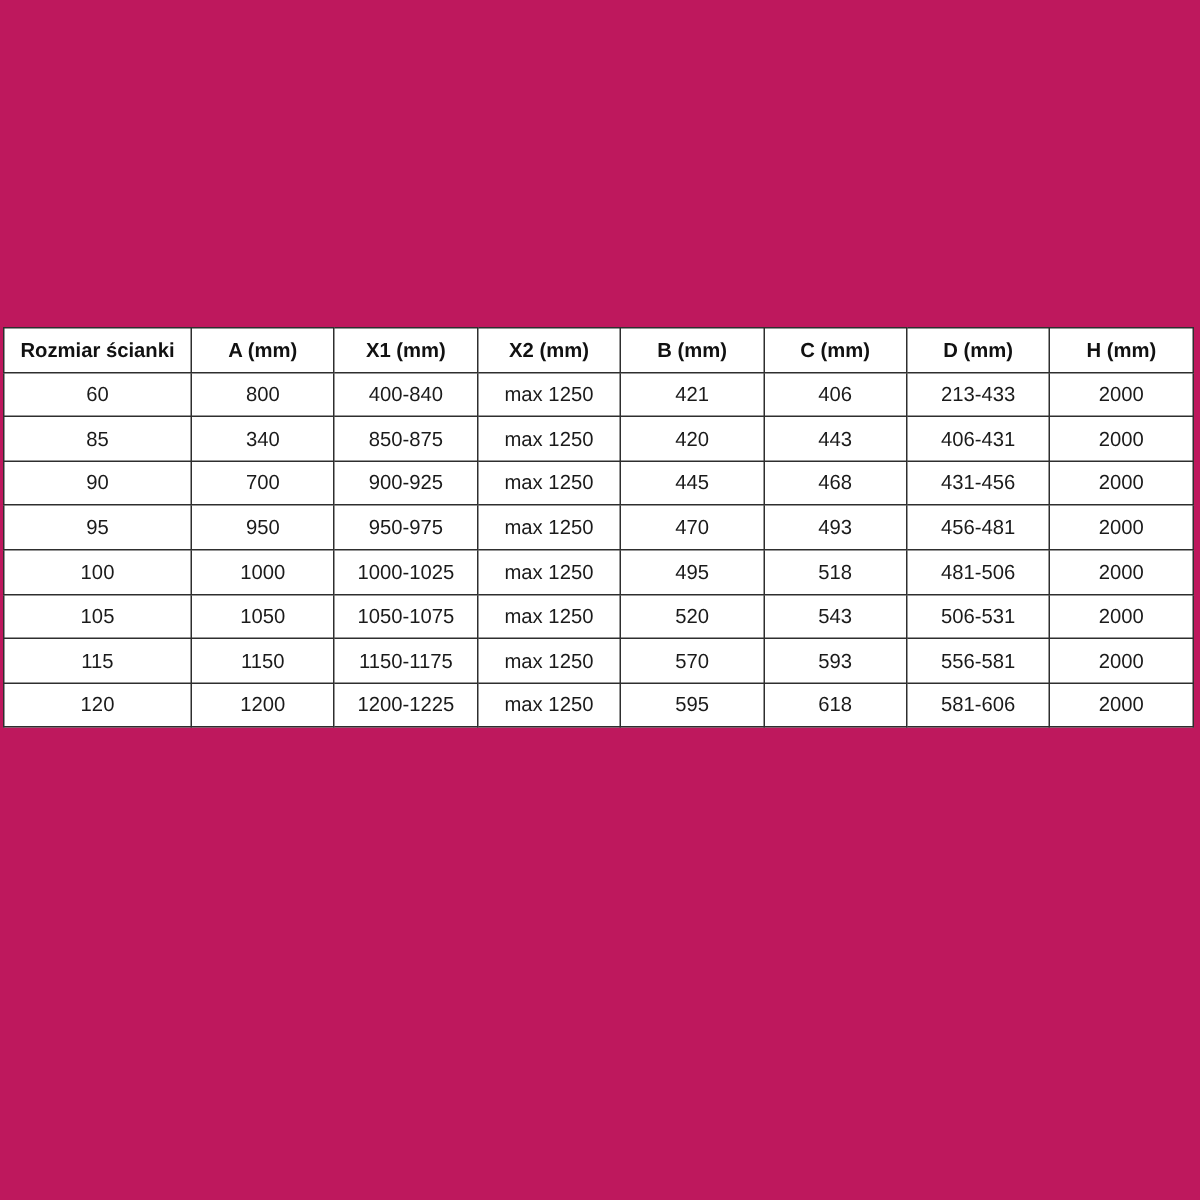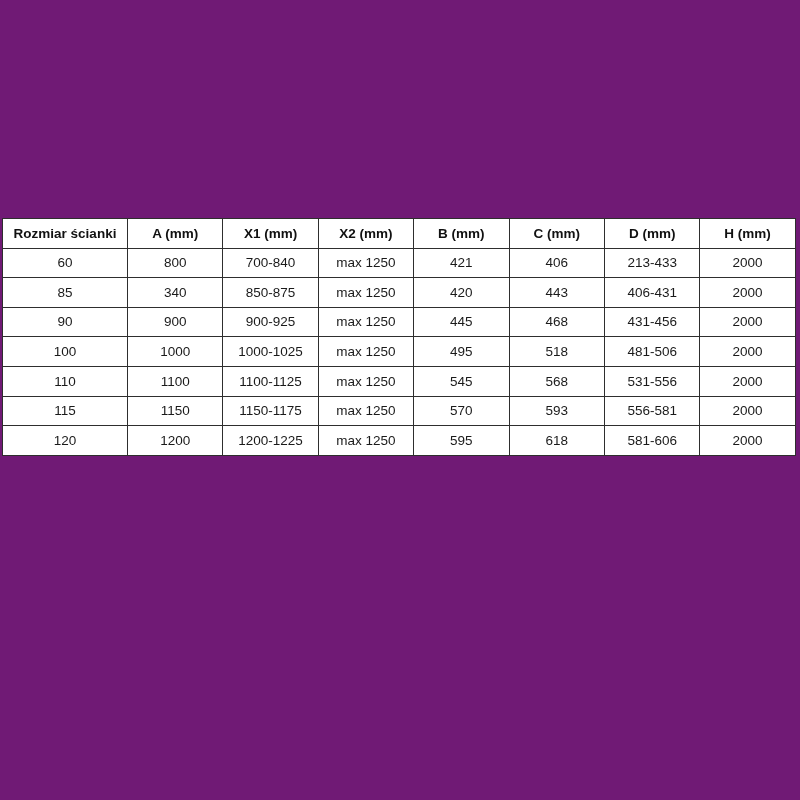--- a/index.html
+++ b/index.html
@@ -7,21 +7,21 @@
     padding: 0;
     background: #ffffff;
     width: 800px;
     height: 800px;
     font-family: "Liberation Sans", sans-serif;
   }
   .page {
     position: relative;
     width: 800px;
     height: 800px;
-    background: #701a75;
+    background: #be185d;
     overflow: hidden;
   }
   table.spec-table {
     position: absolute;
     left: 2px;
     top: 218px;
     width: 793px;
     border-collapse: collapse;
     table-layout: fixed;
     background: #ffffff;
@@ -70,65 +70,75 @@
           <th>B (mm)</th>
           <th>C (mm)</th>
           <th>D (mm)</th>
           <th>H (mm)</th>
         </tr>
     </thead>
     <tbody>
         <tr>
           <td>60</td>
           <td>800</td>
-          <td>700-840</td>
+          <td>400-840</td>
           <td>max 1250</td>
           <td>421</td>
           <td>406</td>
           <td>213-433</td>
           <td>2000</td>
         </tr>
         <tr>
           <td>85</td>
           <td>340</td>
           <td>850-875</td>
           <td>max 1250</td>
           <td>420</td>
           <td>443</td>
           <td>406-431</td>
           <td>2000</td>
         </tr>
         <tr>
           <td>90</td>
-          <td>900</td>
+          <td>700</td>
           <td>900-925</td>
           <td>max 1250</td>
           <td>445</td>
           <td>468</td>
           <td>431-456</td>
+          <td>2000</td>
+        </tr>
+        <tr>
+          <td>95</td>
+          <td>950</td>
+          <td>950-975</td>
+          <td>max 1250</td>
+          <td>470</td>
+          <td>493</td>
+          <td>456-481</td>
           <td>2000</td>
         </tr>
         <tr>
           <td>100</td>
           <td>1000</td>
           <td>1000-1025</td>
           <td>max 1250</td>
           <td>495</td>
           <td>518</td>
           <td>481-506</td>
           <td>2000</td>
         </tr>
         <tr>
-          <td>110</td>
-          <td>1100</td>
-          <td>1100-1125</td>
+          <td>105</td>
+          <td>1050</td>
+          <td>1050-1075</td>
           <td>max 1250</td>
-          <td>545</td>
-          <td>568</td>
-          <td>531-556</td>
+          <td>520</td>
+          <td>543</td>
+          <td>506-531</td>
           <td>2000</td>
         </tr>
         <tr>
           <td>115</td>
           <td>1150</td>
           <td>1150-1175</td>
           <td>max 1250</td>
           <td>570</td>
           <td>593</td>
           <td>556-581</td>

